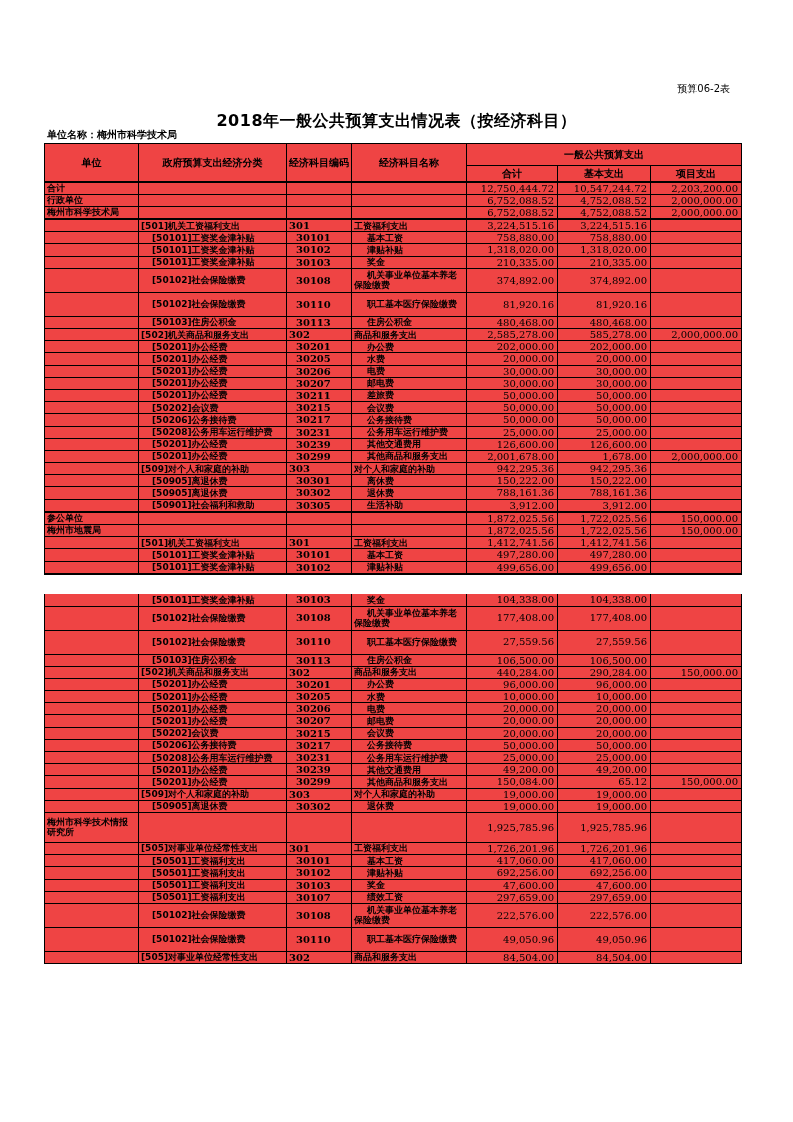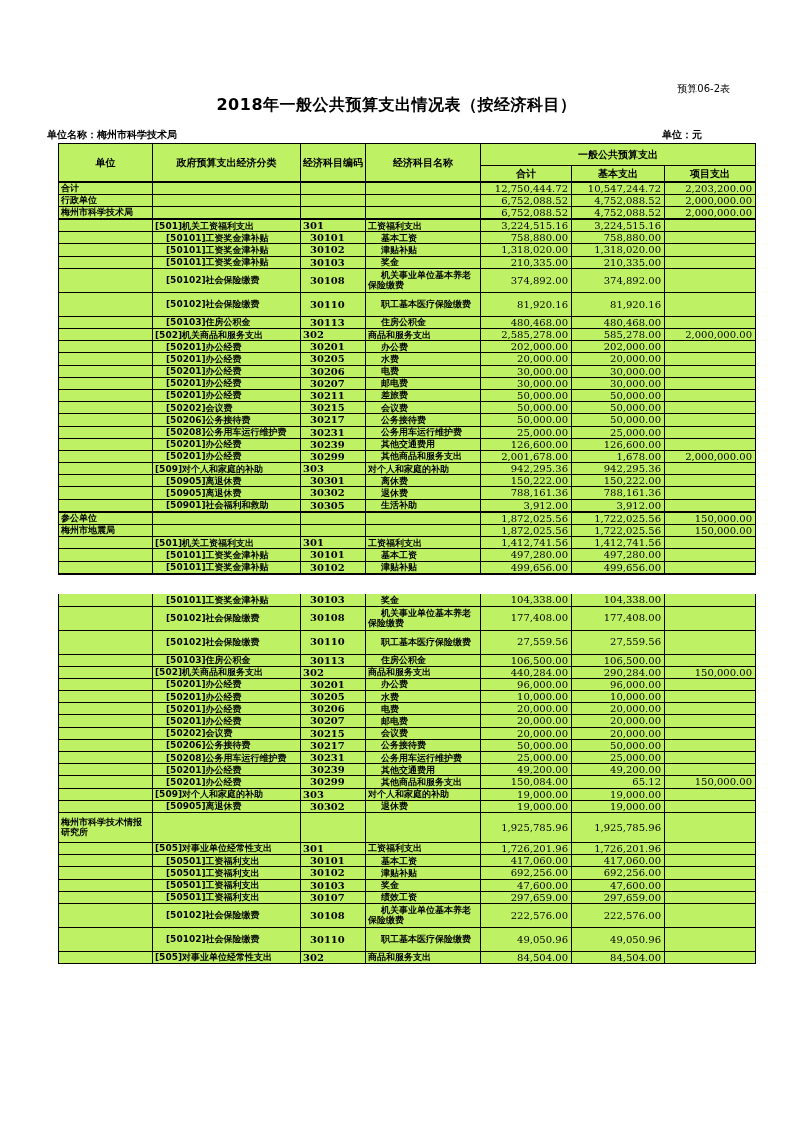--- a/index.html
+++ b/index.html
@@ -6,33 +6,33 @@
   html,body { margin:0; padding:0; }
   body {
     width:793px; height:1122px; background:#ffffff; position:relative;
     font-family:"DejaVu Sans", sans-serif; color:#000;
   }
   .form-code {
     position:absolute; top:82px; right:63px;
     font-size:10px; font-weight:400;
   }
   .title {
-    position:absolute; top:95px; left:0; width:793px; margin:0;
+    position:absolute; top:111px; left:0; width:793px; margin:0;
     text-align:center; font-size:16px; font-weight:700; letter-spacing:.5px;
   }
   .meta-line {
     position:absolute; top:128px; left:47px; width:697px;
     display:flex; justify-content:space-between;
-    font-size:10px; font-weight:700;
+    font-size:10px; font-weight:700;flex-direction:column;
   }
   .meta-line .cur { margin-right:42px; }
 
   table {
-    position:absolute; left:58px; border-collapse:collapse;
-    table-layout:fixed; background:#bef264;
+    position:absolute; left:44px; border-collapse:collapse;
+    table-layout:fixed; background:#ef4444;
   }
   .t1 { top:143px; }
   .t2 { top:594px; }
 
   th, td {
     border:1px solid #000; padding:0 2px; overflow:hidden;
     font-size:9px; line-height:1.12; vertical-align:middle;
   }
   thead th {
     font-size:10px; font-weight:700; text-align:center; padding:0 1px;

